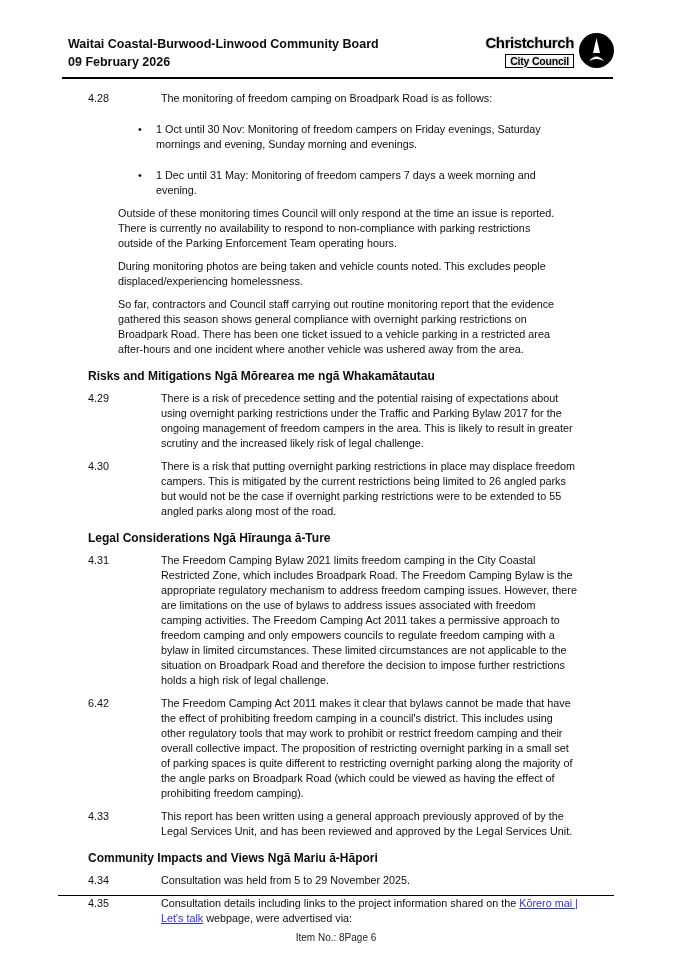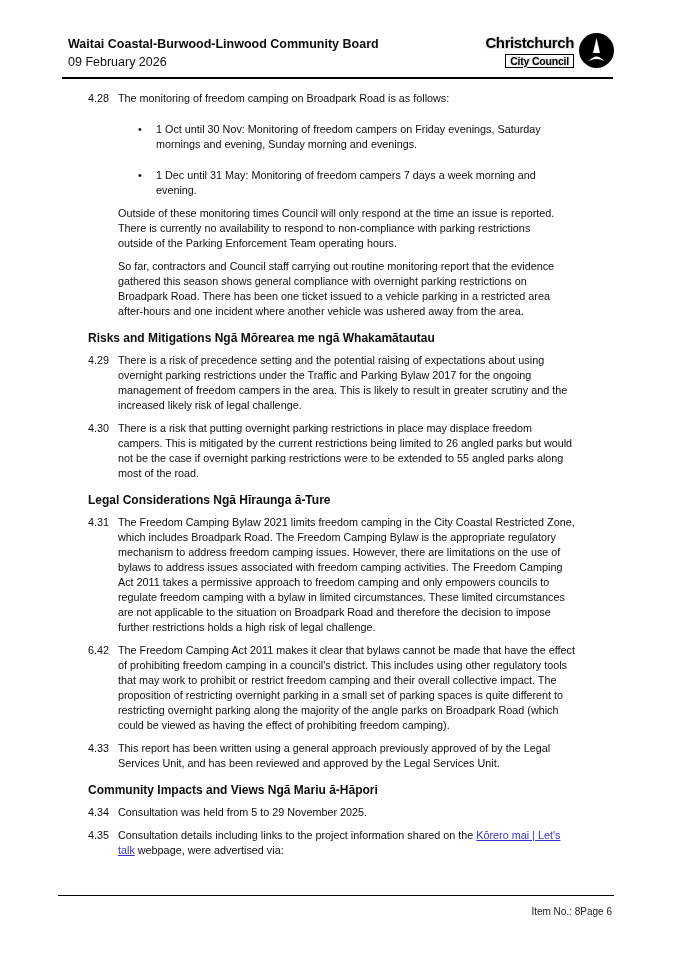--- a/index.html
+++ b/index.html
@@ -10,52 +10,52 @@
     color:#0e0e0e;
     font-family:"Liberation Sans",sans-serif;
     overflow:hidden;
   }
   
   .header-row{
     display:flex;justify-content:space-between;align-items:flex-start;
     padding:36px 60px 0 68px;
   }
   .board-name{font-size:12.5px;font-weight:bold;line-height:16px;}
-  .meeting-date{font-size:12.5px;font-weight:normal;line-height:16px;margin-top:2px;}
+  .meeting-date{font-size:12.5px;font-weight:bold;line-height:16px;margin-top:2px;}
   .header-rule{margin:7px 62px 0 62px;border-top:2.2px solid #000;}
   
   .logo{display:flex;align-items:flex-end;gap:4px;margin-top:-4px;}
   .logo-text{text-align:right;}
   .logo-line1{
     font-size:15px;font-weight:bold;letter-spacing:-0.4px;color:#000;
     text-shadow:-1px -1px 0 #e8e8e8,1px -1px 0 #e8e8e8,-1px 1px 0 #e8e8e8,1px 1px 0 #e8e8e8;
   }
   .logo-line2{
     display:inline-block;margin-top:1px;padding:0 4px;
     border:1.6px solid #000;
     font-size:10.5px;font-weight:bold;letter-spacing:-0.2px;color:#000;
     text-shadow:-1px -1px 0 #e8e8e8,1px -1px 0 #e8e8e8,-1px 1px 0 #e8e8e8,1px 1px 0 #e8e8e8;
   }
   .logo-mark{width:37px;height:37px;flex-shrink:0;}
   
   .content{padding:12px 96px 0 88px;font-size:10.8px;line-height:15px;}
   .num-para{display:flex;margin-bottom:8px;}
   .pnum{width:30px;flex-shrink:0;}
-  .ptext{flex:1;}
+  .ptext{flex:1;margin-left:43px;}
   ul.bullets{list-style:none;margin:0 0 8px 0;padding:0 0 0 50px;}
   ul.bullets li{position:relative;padding-left:18px;margin-bottom:8px;margin-top:16px;}
   ul.bullets li::before{content:"\2022";position:absolute;left:0;top:0;}
   .indent-para{margin:0 12px 8px 30px;}
   .section-heading{font-size:12px;font-weight:bold;margin:11px 0 7px 0;line-height:16px;}
   a.doc-link{color:#3333cc;text-decoration:underline;}
   
   .footer-rule{position:absolute;left:58px;right:61px;top:895px;border-top:1.8px solid #000;}
   .footer-row{
-    position:absolute;left:60px;right:63px;top:906px;
-    display:flex;justify-content:flex-end;
+    position:absolute;left:60px;right:63px;top:932px;
+    display:flex;justify-content:center;
     font-size:10px;color:#222;
   }
 </style>
 </head>
 <body>
 
 <div class="page">
 
   <div class="header-row">
     <div>
@@ -84,20 +84,21 @@
       <span class="pnum">4.28</span>
       <span class="ptext">The monitoring of freedom camping on Broadpark Road is as follows:</span>
     </div>
 
     <ul class="bullets">
       <li>1 Oct until 30 Nov: Monitoring of freedom campers on Friday evenings, Saturday mornings and evening, Sunday morning and evenings.</li>
       <li>1 Dec until 31 May: Monitoring of freedom campers 7 days a week morning and evening.</li>
     </ul>
 
     <div class="indent-para">Outside of these monitoring times Council will only respond at the time an issue is reported. There is currently no availability to respond to non-compliance with parking restrictions outside of the Parking Enforcement Team operating hours.</div>
+    <div class="indent-para">During monitoring photos are being taken and vehicle counts noted. This excludes people displaced/experiencing homelessness.</div>
     <div class="indent-para">So far, contractors and Council staff carrying out routine monitoring report that the evidence gathered this season shows general compliance with overnight parking restrictions on Broadpark Road. There has been one ticket issued to a vehicle parking in a restricted area after-hours and one incident where another vehicle was ushered away from the area.</div>
 
     <div class="section-heading">Risks and Mitigations Ngā Mōrearea me ngā Whakamātautau</div>
 
     <div class="num-para">
       <span class="pnum">4.29</span>
       <span class="ptext">There is a risk of precedence setting and the potential raising of expectations about using overnight parking restrictions under the Traffic and Parking Bylaw 2017 for the ongoing management of freedom campers in the area. This is likely to result in greater scrutiny and the increased likely risk of legal challenge.</span>
     </div>
 
     <div class="num-para">

